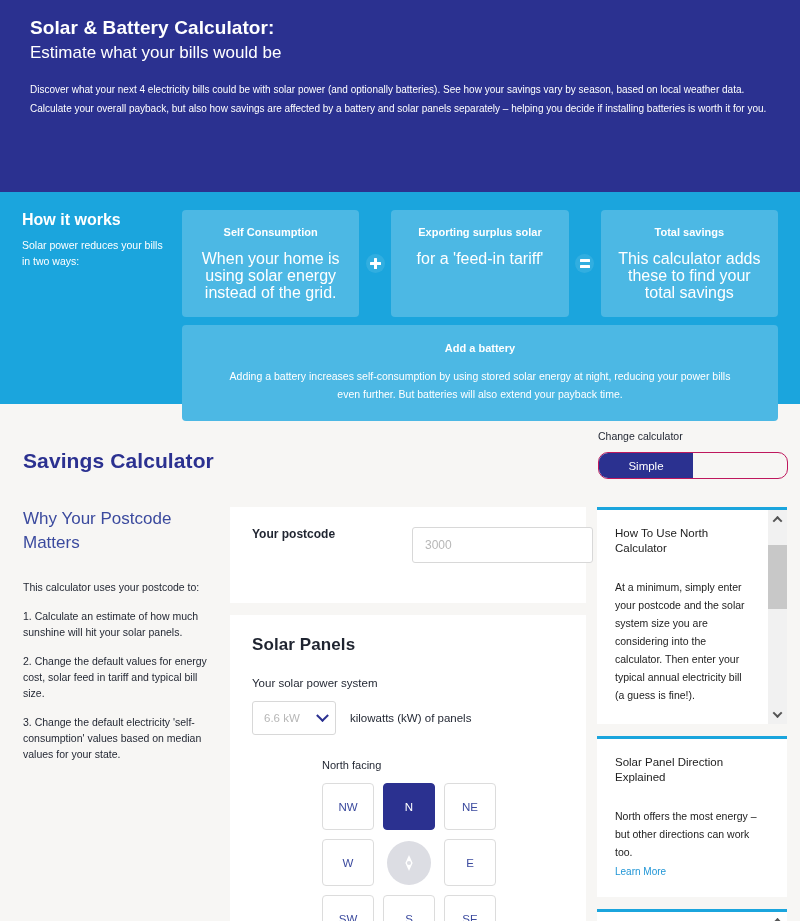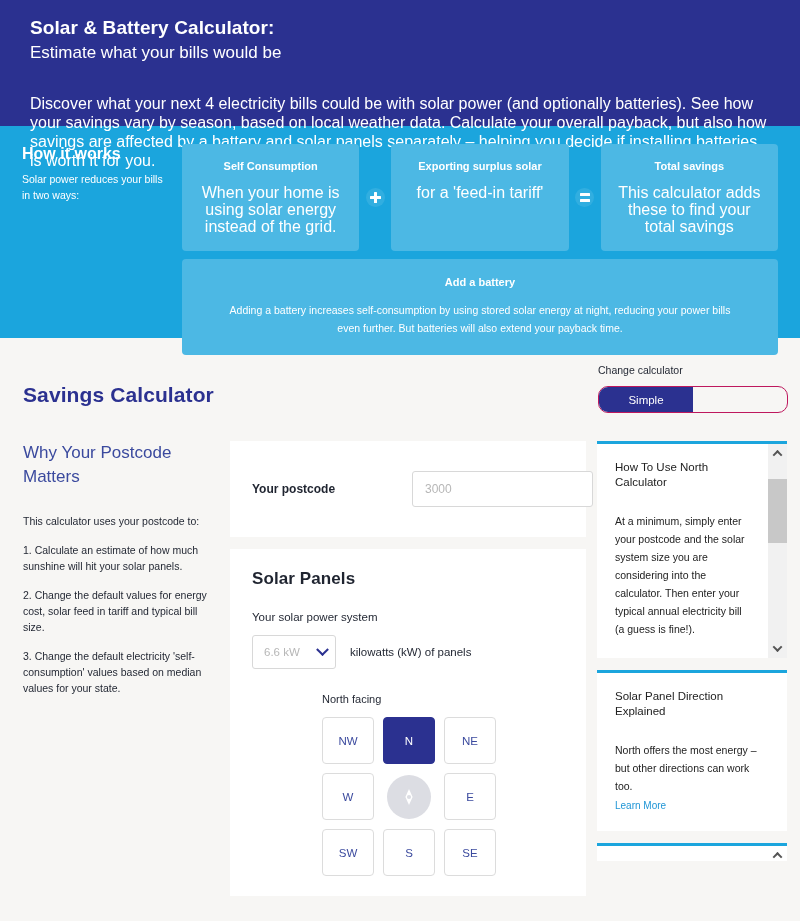--- a/index.html
+++ b/index.html
@@ -12,41 +12,41 @@
     font-family: "Liberation Sans", sans-serif;
     background: #f7f6f4;
     color: #1f2430;
     -webkit-font-smoothing: antialiased;
   }
 
   
   .hero {
     background: #2b3190;
     padding: 16px 30px 22px 30px;
-    height: 126px;
+    height: 192px;
   }
   .hero-title {
     color: #ffffff;
     font-size: 19px;
     font-weight: bold;
     line-height: 24px;
     letter-spacing: .1px;
   }
   .hero-sub {
     color: #ffffff;
     font-size: 17px;
     font-weight: normal;
     line-height: 24px;
     margin-top: 1px;
   }
   .hero-desc {
     color: #ffffff;
-    font-size: 16px;
+    font-size: 10px;
     line-height: 19px;
-    margin-top: 29px;
+    margin-top: 15px;
     max-width: 745px;
   }
 
   
   .hiw {
     background: #1ba5dd;
     padding: 18px 22px 24px 22px;
     height: 212px;
   }
   .hiw-inner { display: flex; gap: 0; }
@@ -148,21 +148,21 @@
   .why-lead { font-size: 10.5px; line-height: 16px; margin-top: 24px; color: #1f2430; }
   .why-item { font-size: 10.5px; line-height: 16px; margin-top: 13px; color: #1f2430; }
 
   
   .col-center { width: 356px; flex: none; }
   .card {
     background: #ffffff;
     padding: 20px 22px;
   }
   .card + .card { margin-top: 12px; }
-  .postcode-row { display: flex; align-items: center; height: 56px; }
+  .postcode-row { display: flex; align-items: flex-start; height: 56px; }
   .postcode-label { font-size: 12px; font-weight: bold; width: 160px; flex: none; }
   .text-input {
     flex: 1;
     height: 36px;
     border: 1px solid #d8d8d8;
     border-radius: 3px;
     padding: 0 12px;
     font-family: "Liberation Sans", sans-serif;
     font-size: 12px;
     color: #2b3190;

